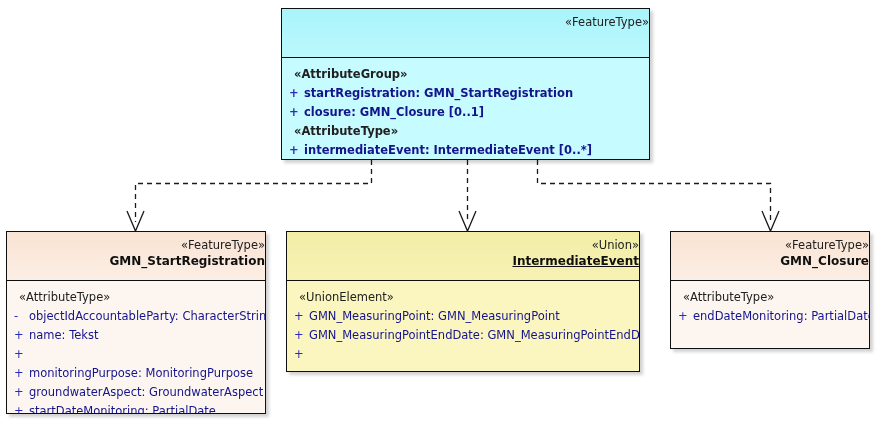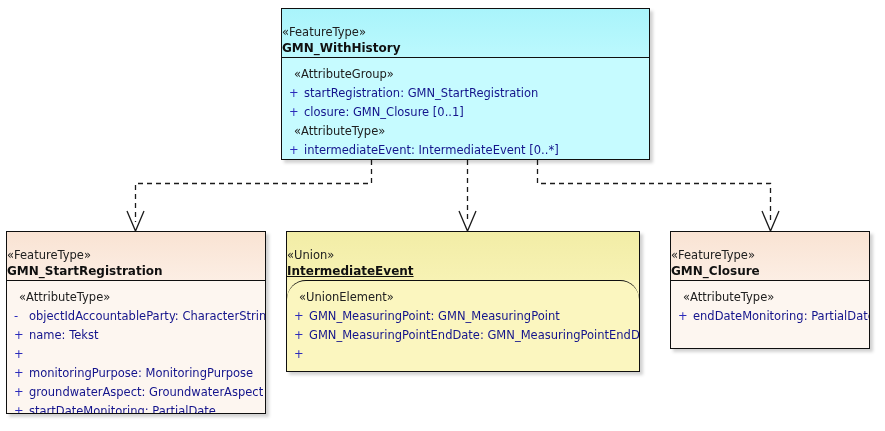--- a/index.html
+++ b/index.html
@@ -34,22 +34,22 @@
   
   .uml-class {
     position: absolute;
     box-sizing: border-box;
     border: 1.5px solid #0f0f0f;
     box-shadow: 3px 3px 3px rgba(0,0,0,0.18);
     overflow: hidden;
   }
   .uml-header {
     box-sizing: border-box;
-    text-align: left;
-    padding-top: 15px;
+    text-align: right;
+    padding-top: 5px;
     overflow: hidden;
     white-space: nowrap;
   }
   .uml-header .stereotype {
     display: block;
     font-size: 11.5px;
     color: #202020;
     line-height: 16px;
   }
   .uml-header .cls-name {
@@ -90,28 +90,28 @@
     color: #2b2bbb;
   }
   .attr-text {
     font-size: 11.5px;
     color: #14148c;
     white-space: nowrap;
   }
 
   
   .theme-cyan { background: linear-gradient(to bottom, #a9f4fb 0%, #c9fcff 55%, #c6fbff 100%); }
-  .theme-cyan .uml-body { background: #c6fbff; }
+  .theme-cyan .uml-body { background: #c6fbff; font-weight: bold; }
   
   .theme-peach .uml-header { background: linear-gradient(to bottom, #f9e3d3 0%, #fceee4 100%); }
   .theme-peach .uml-body { background: #fdf6f0; }
   .theme-peach { background: #fdf6f0; }
   
   .theme-yellow .uml-header { background: linear-gradient(to bottom, #f2eda6 0%, #f7f2b4 100%); }
-  .theme-yellow .uml-body { background: #fbf6bf; border-radius: 19px; }
+  .theme-yellow .uml-body { background: #fbf6bf; }
   .theme-yellow { background: #fbf6bf; }
 </style>
 </head>
 <body>
 
 <div id="diagram">
 
   <svg id="connectors" viewBox="0 0 885 431" width="885" height="431">
     <g stroke="#1a1a1a" stroke-width="1.3" fill="none" stroke-dasharray="5,4">
 
@@ -124,21 +124,20 @@
     <g stroke="#1a1a1a" stroke-width="1.3" fill="none">
       <path d="M127,211 L135.5,231 L144,211"></path>
       <path d="M459,211 L467.5,231 L476,211"></path>
       <path d="M762,211 L770.5,231 L779,211"></path>
     </g>
   </svg>
 
   <div class="uml-class theme-cyan" style="left:281px; top:8px; width:369px; height:152px;">
     <div class="uml-header" style="height:48px;">
       <span class="stereotype">«FeatureType»</span>
-      <span class="cls-name">GMN_WithHistory</span>
     </div>
     <div class="uml-body" style="height:104px;">
       <div class="grp-label">«AttributeGroup»</div>
       <div class="attr-row">
         <span class="attr-vis">+</span>
         <span class="attr-text">startRegistration: GMN_StartRegistration</span>
       </div>
       <div class="attr-row">
         <span class="attr-vis">+</span>
         <span class="attr-text">closure: GMN_Closure [0..1]</span>

